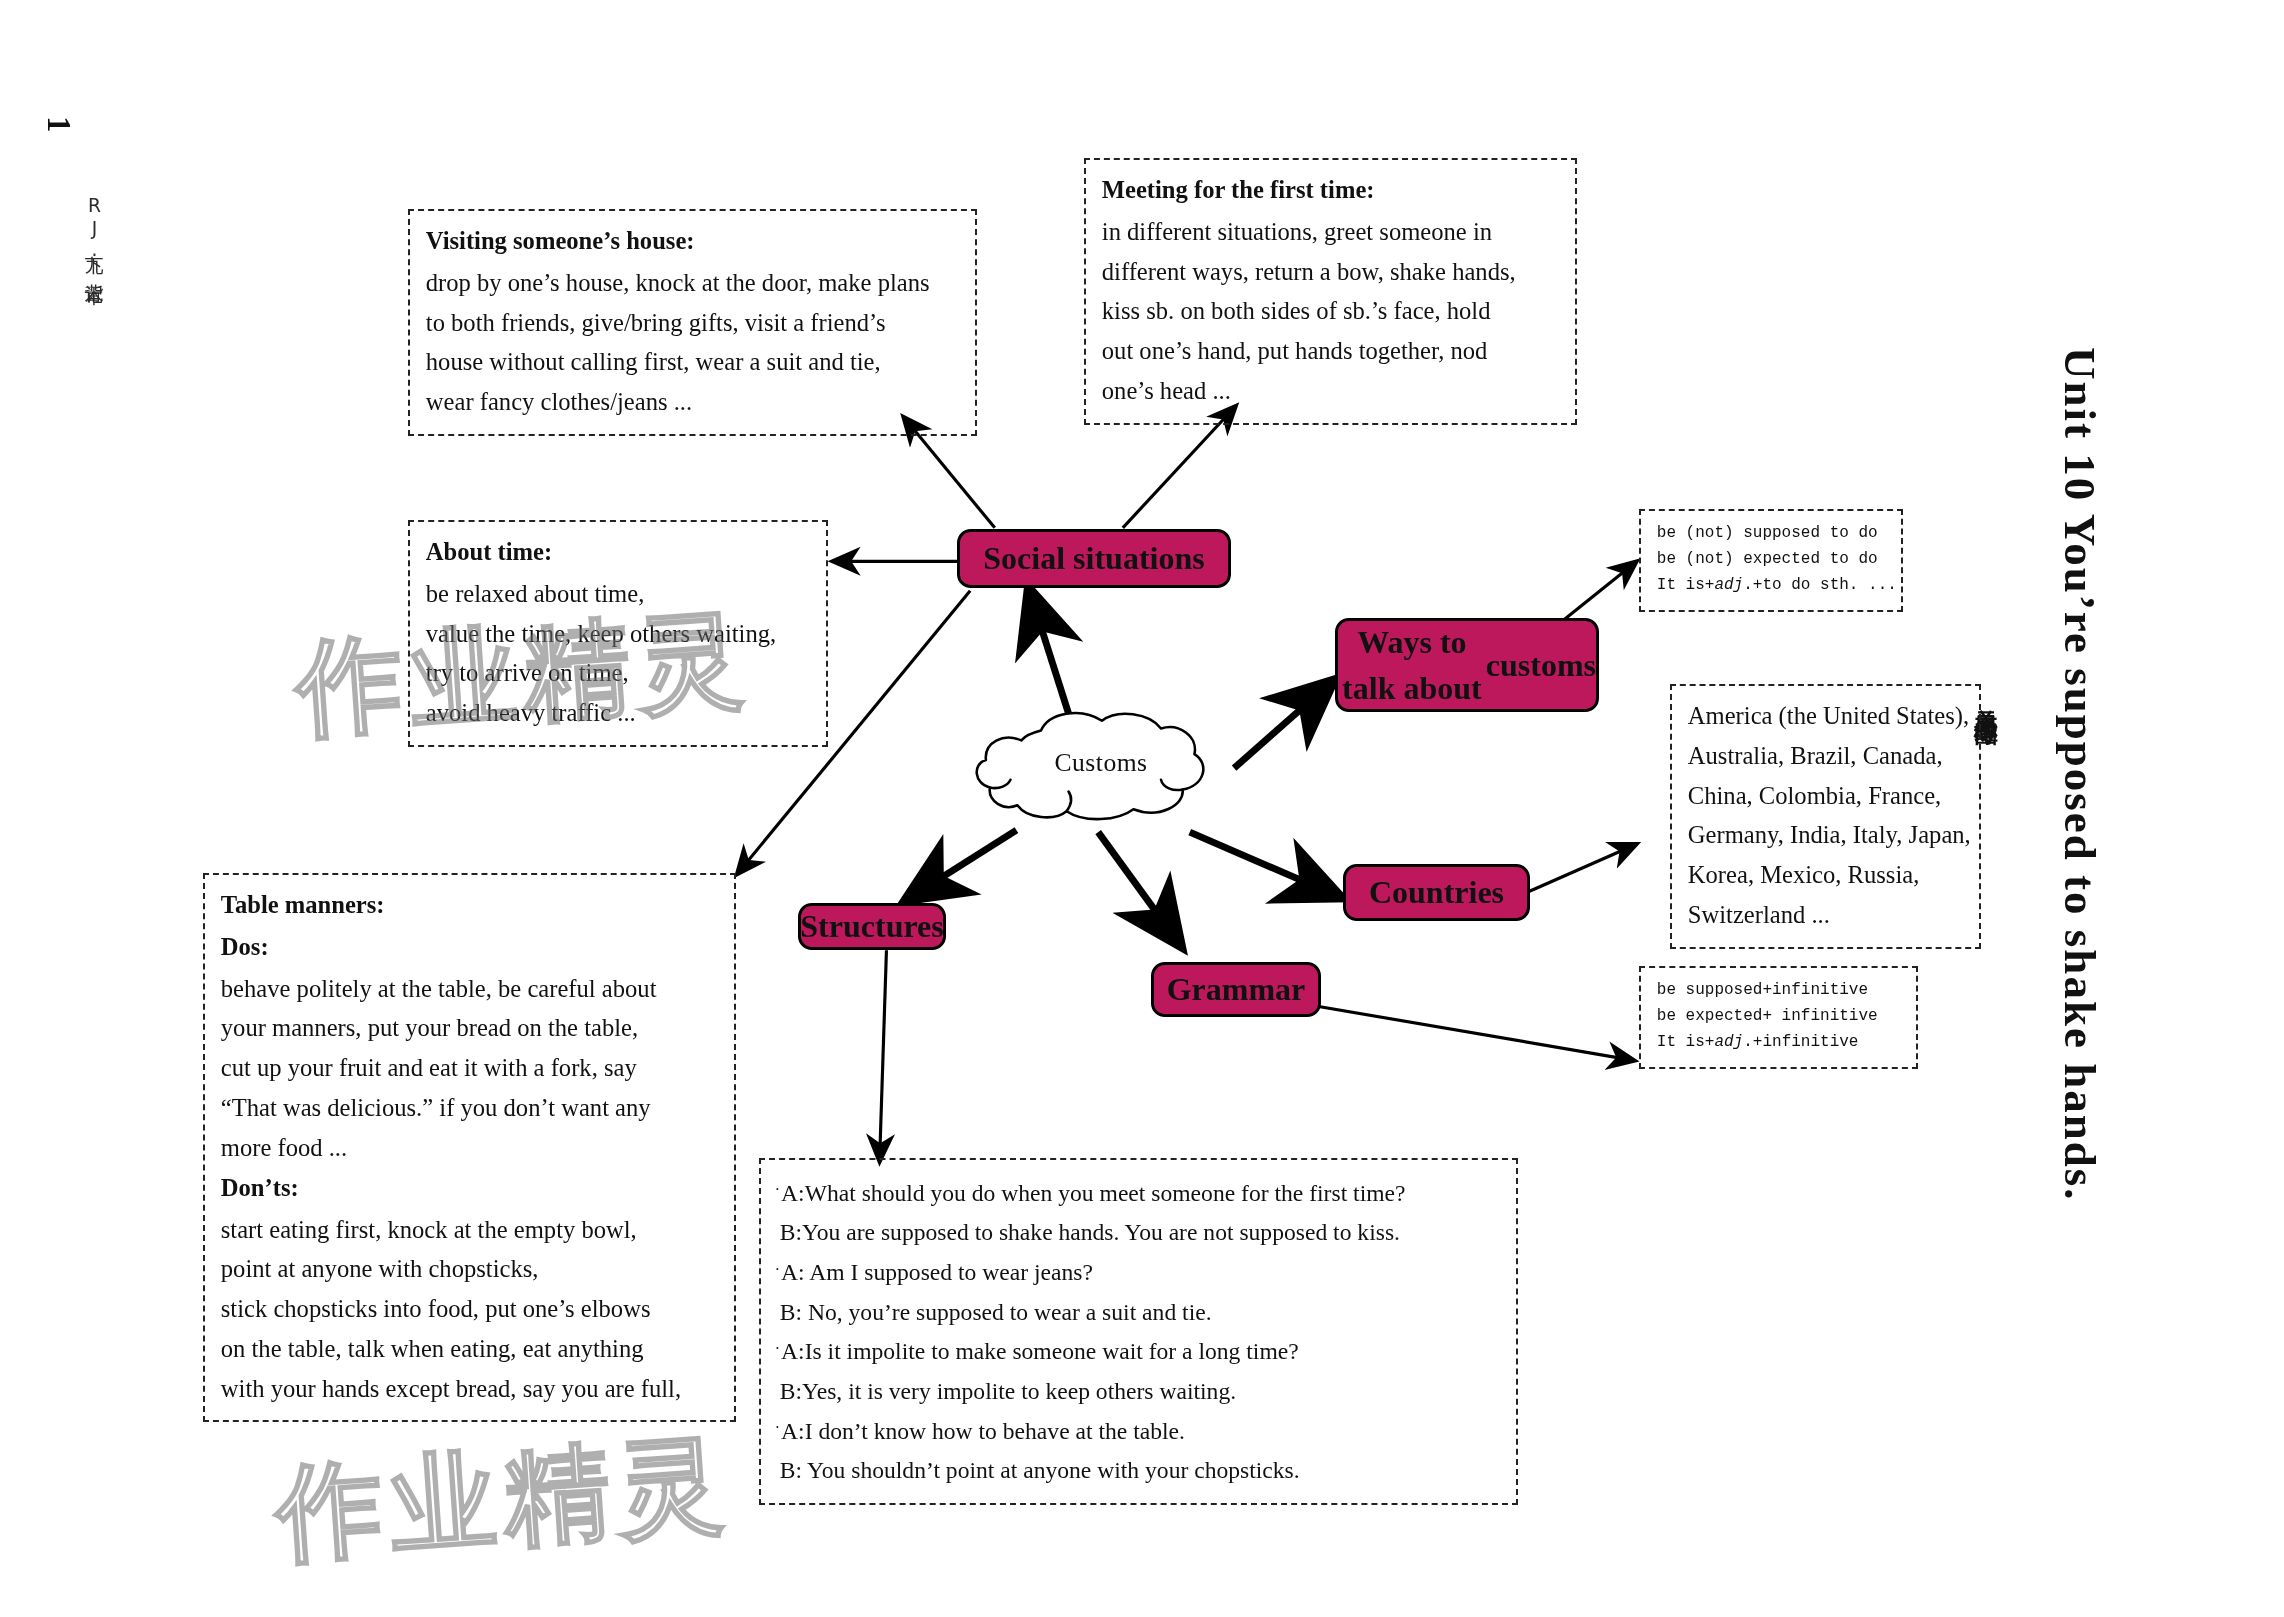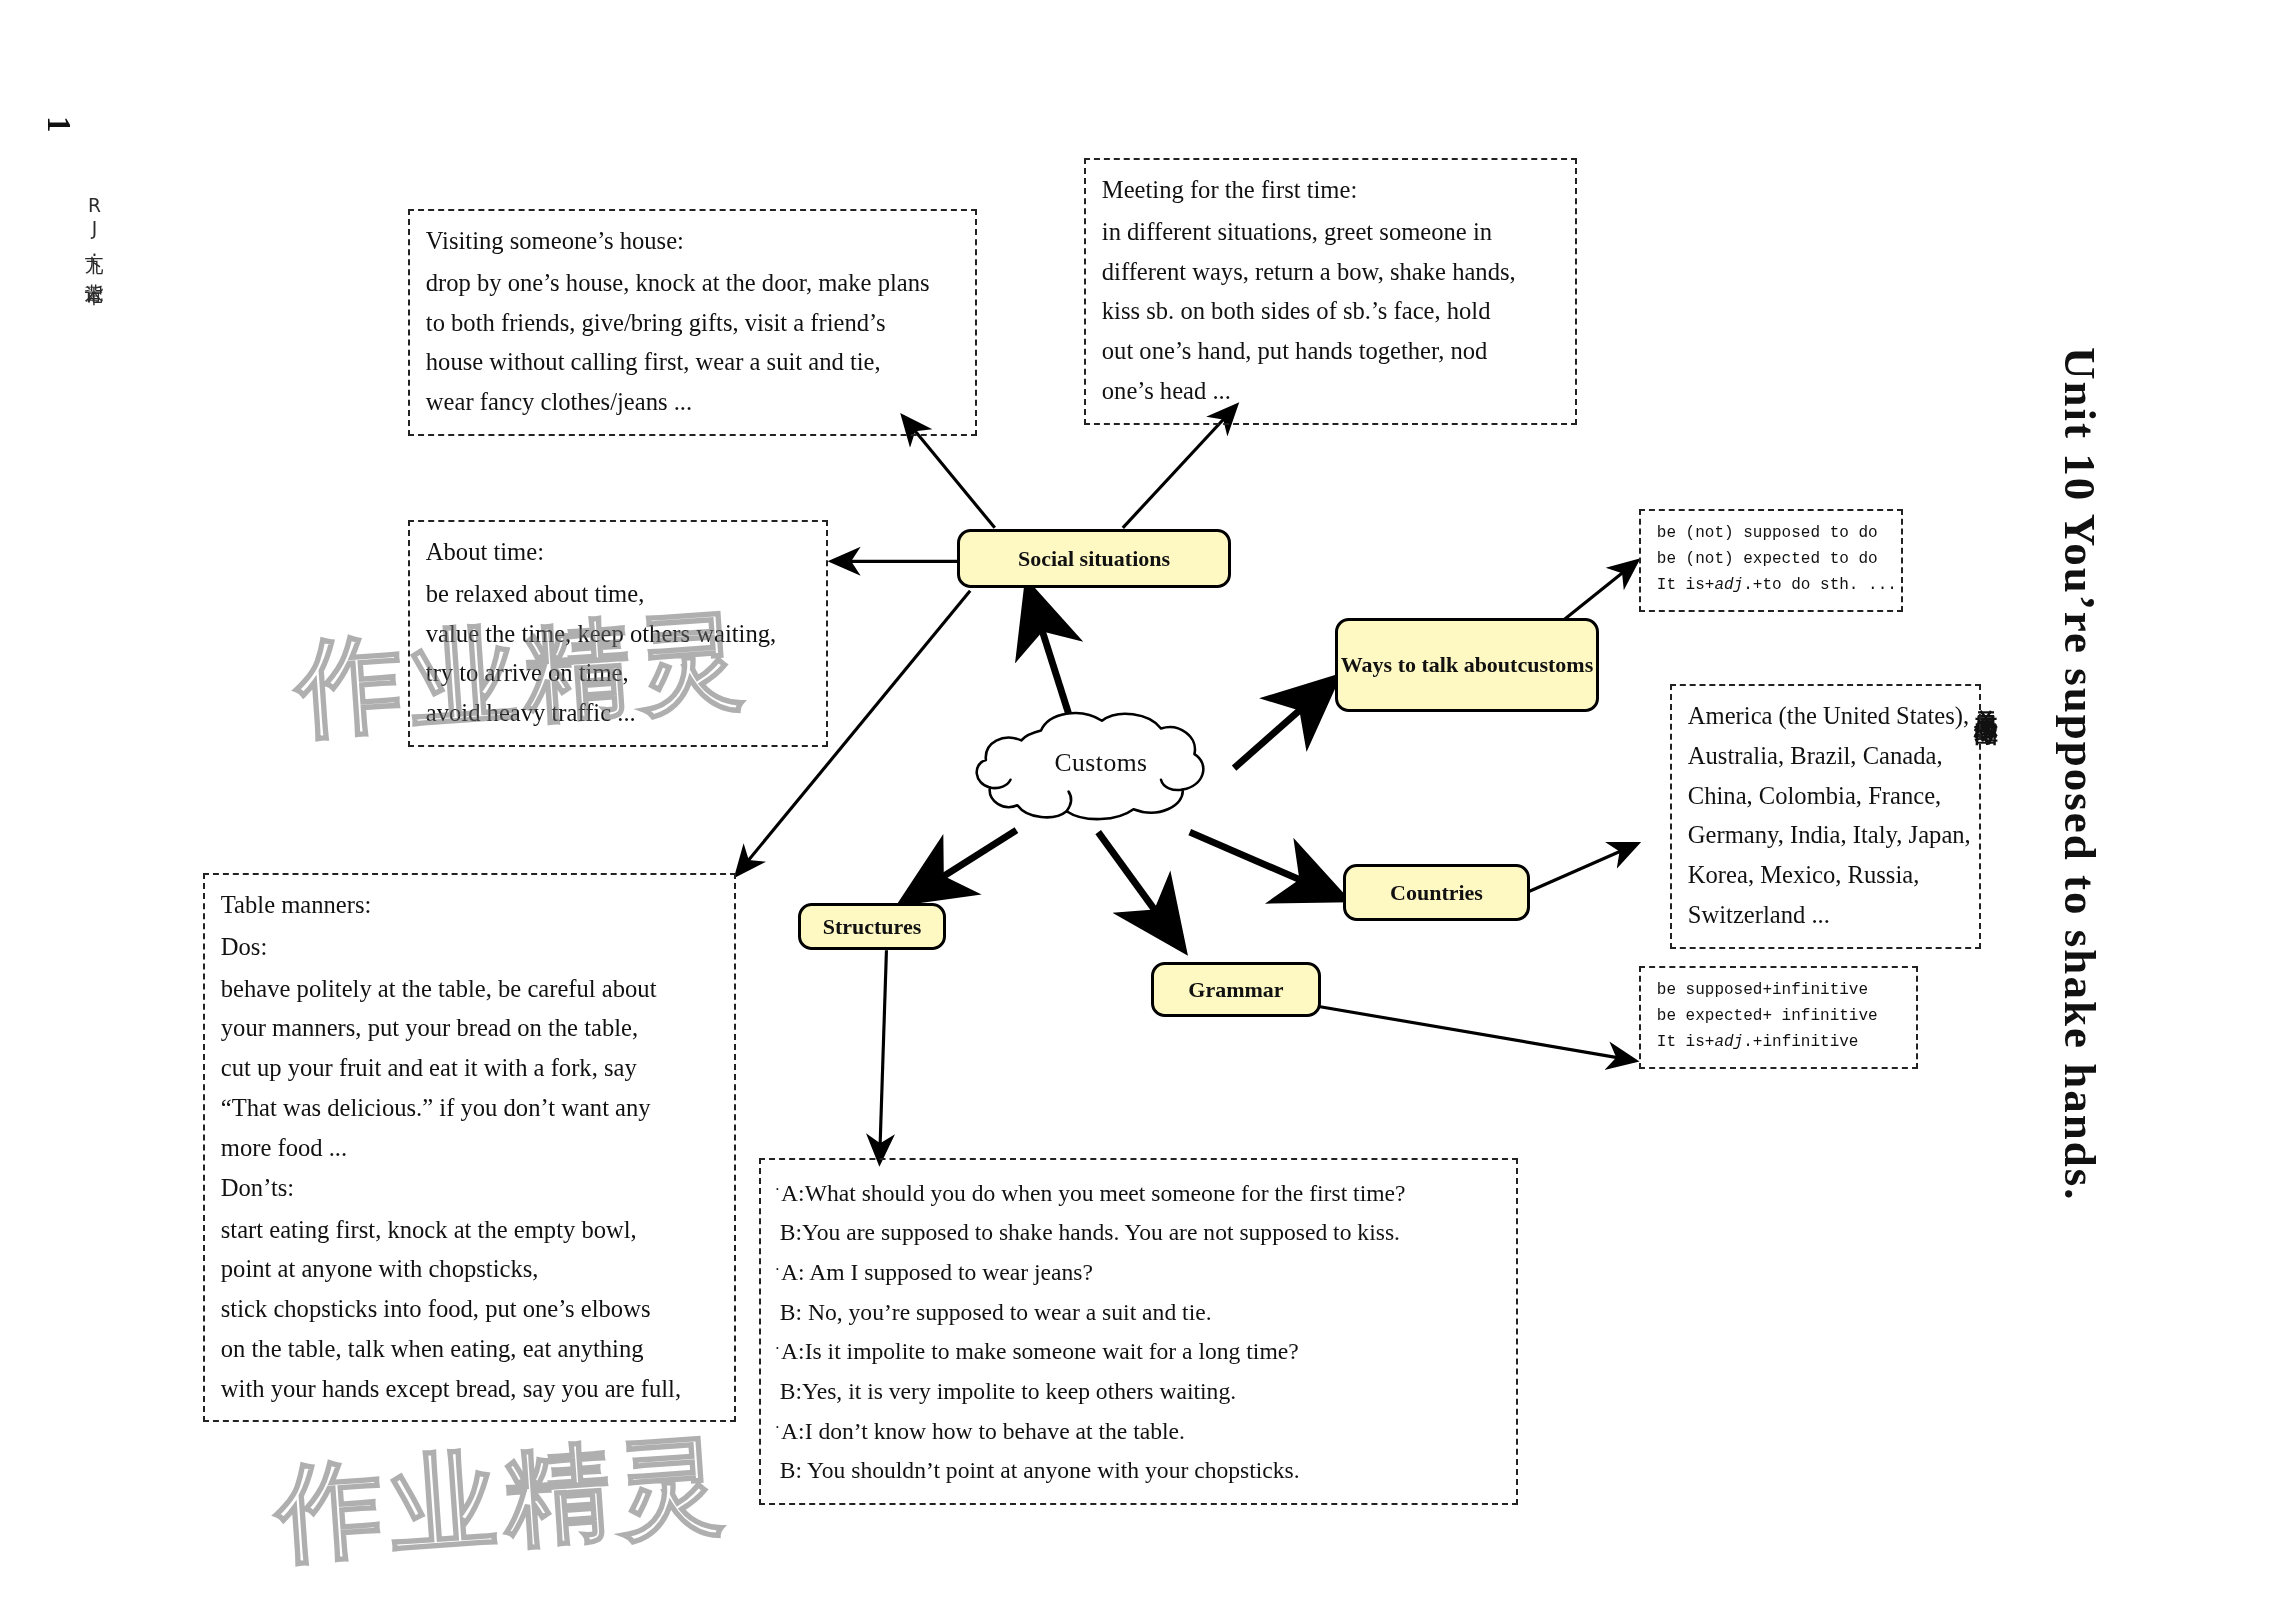--- a/index.html
+++ b/index.html
@@ -54,38 +54,38 @@
 
   
   .panel {
     position: absolute;
     border: 2px dashed #222;
     background: transparent;
     padding: 9.9px 13.8px 11.8px 15.8px;
     line-height: 1.62;
   }
   .panel .ttl {
-    font-weight: normal;
+    font-weight: bold;
     display: block;
     margin-bottom: 2px;
   }
   .panel .ln { display: block; white-space: nowrap; }
   .panel.s26 { font-size: 24.6px; }
   .panel.s24 { font-size: 16px; font-family: Liberation Mono, monospace; }
 
   
   .node {
     position: absolute;
     border: 3px solid #000;
     border-radius: 13.8px;
-    background: #fef9c3;
+    background: #be185d;
     display: flex; align-items: center; justify-content: center;
     text-align: center;
     font-weight: bold;
-    font-size: 22px;
+    font-size: 32px;
     line-height: 1.45;
     z-index: 3;
   }
 
   
   #cloud-node {
     position: absolute;
     left: 970px; top: 703px;
     width: 262px; height: 120px;
     z-index: 3;

